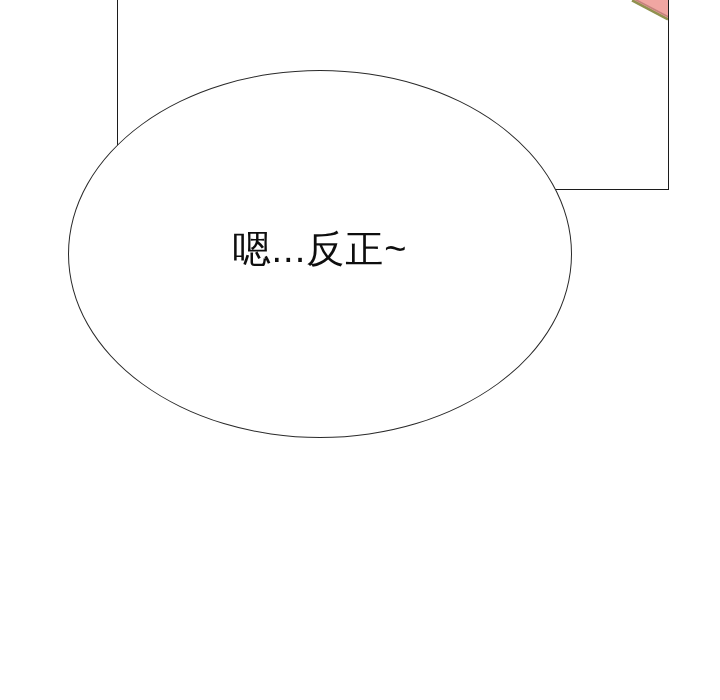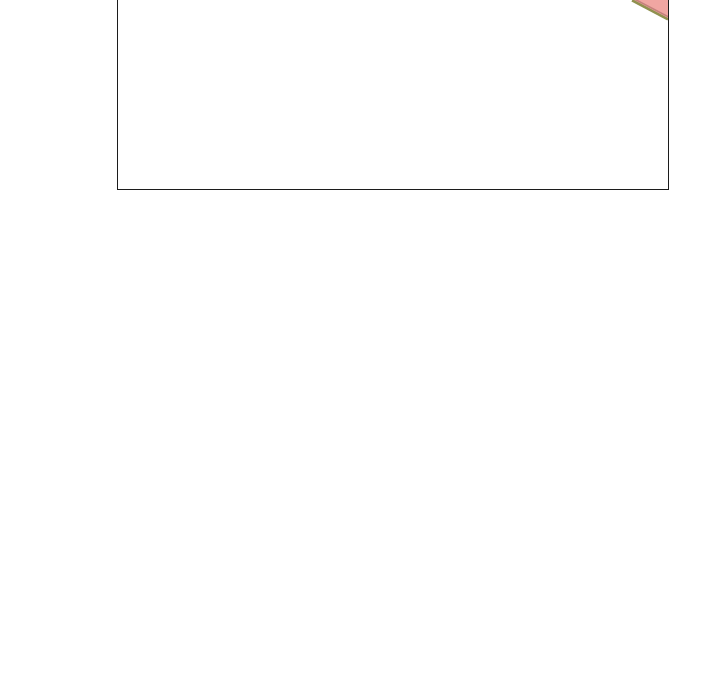--- a/index.html
+++ b/index.html
@@ -65,14 +65,17 @@
 <div class="stage">
 
   <div class="panel-rect"></div>
 
   <svg class="corner-art" viewBox="0 0 39 21" width="39" height="21">
     <polygon points="3,0 39,0 39,19" fill="#f0a6a2"></polygon>
     <line x1="4.2" y1="-1.6" x2="40" y2="17.2" stroke-width="1.6" stroke="#c4827c"></line>
     <line x1="3" y1="0.4" x2="39" y2="19.4" stroke-width="2.6" stroke="#90914f"></line>
   </svg>
 
+  <div class="bubble">
+    <div class="bubble-text">嗯...反正~</div>
+  </div>
 
 </div>
 
 </body></html>

